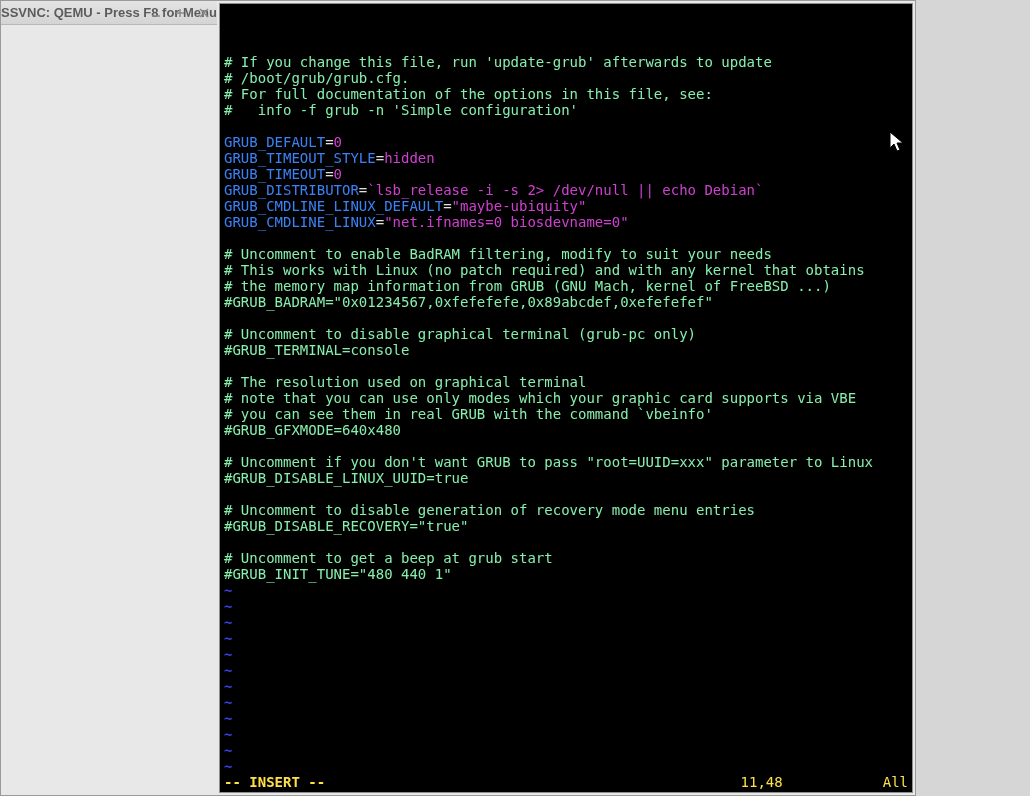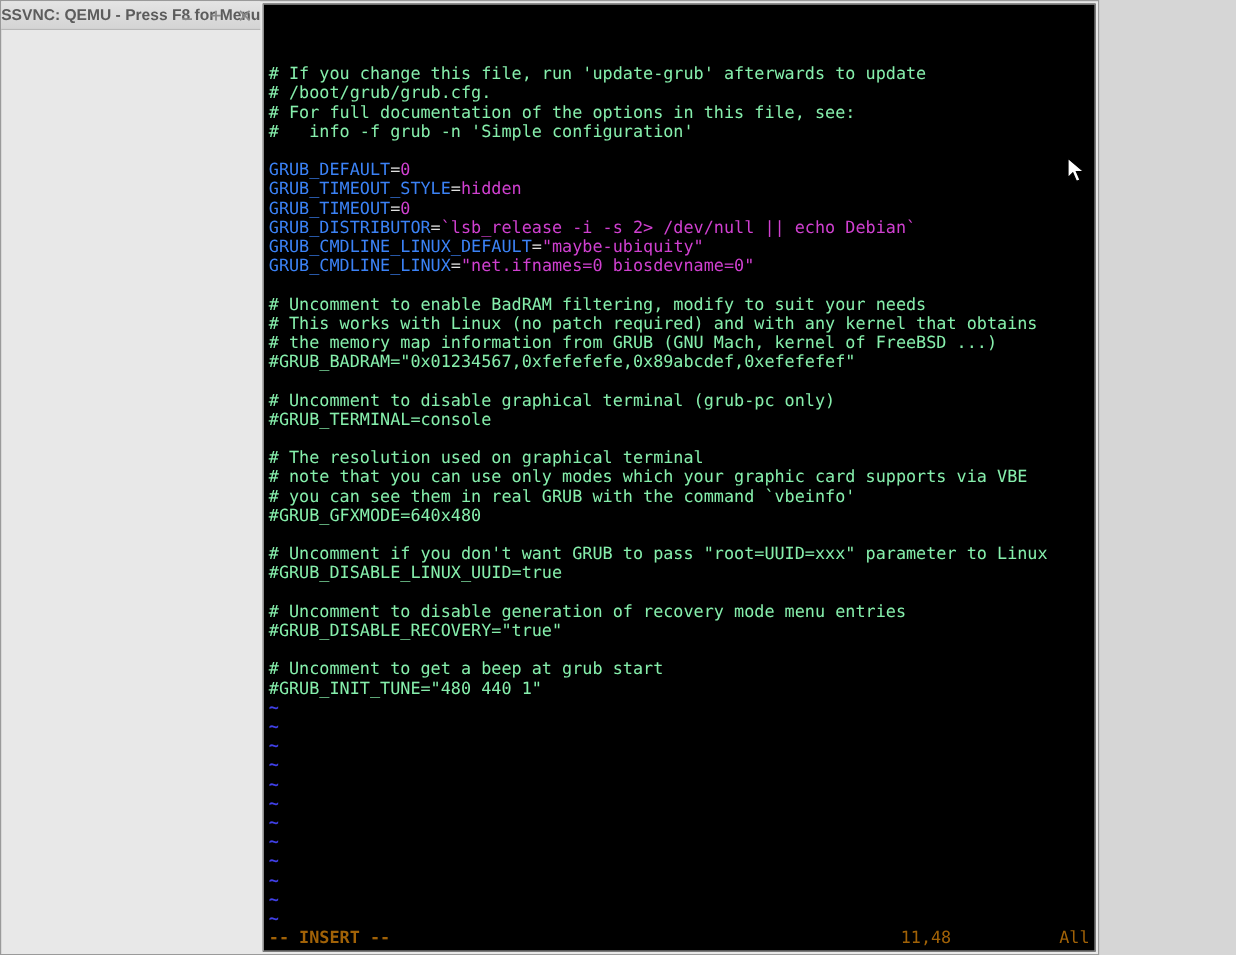--- a/index.html
+++ b/index.html
@@ -67,23 +67,24 @@
   .c-comment  { color: #86efac; }               
   .c-key      { color: #3b82f6; }               
   .c-eq       { color: #e0e0e0; }
   .c-val      { color: #d040d0; }               
   .c-tilde    { color: #4040e8; font-weight: bold; }
   
   .statusbar {
     position: absolute;
     left: 4px; right: 4px; bottom: 2px;
     height: 16px;
-    color: #a16207;
+    color: #fde047;
     display: flex;
     font-family: inherit;
+    gap: 10px;
   }
   .statusbar .mode { flex: 0 0 auto; font-weight: bold; }
   .statusbar .spacer { flex: 1; }
   .statusbar .pos  { flex: 0 0 auto; margin-right: 90px; }
   .statusbar .pct  { flex: 0 0 auto; }
   
   .cursor {
     position: absolute;
     pointer-events: none;
     width: 16px; height: 24px;

